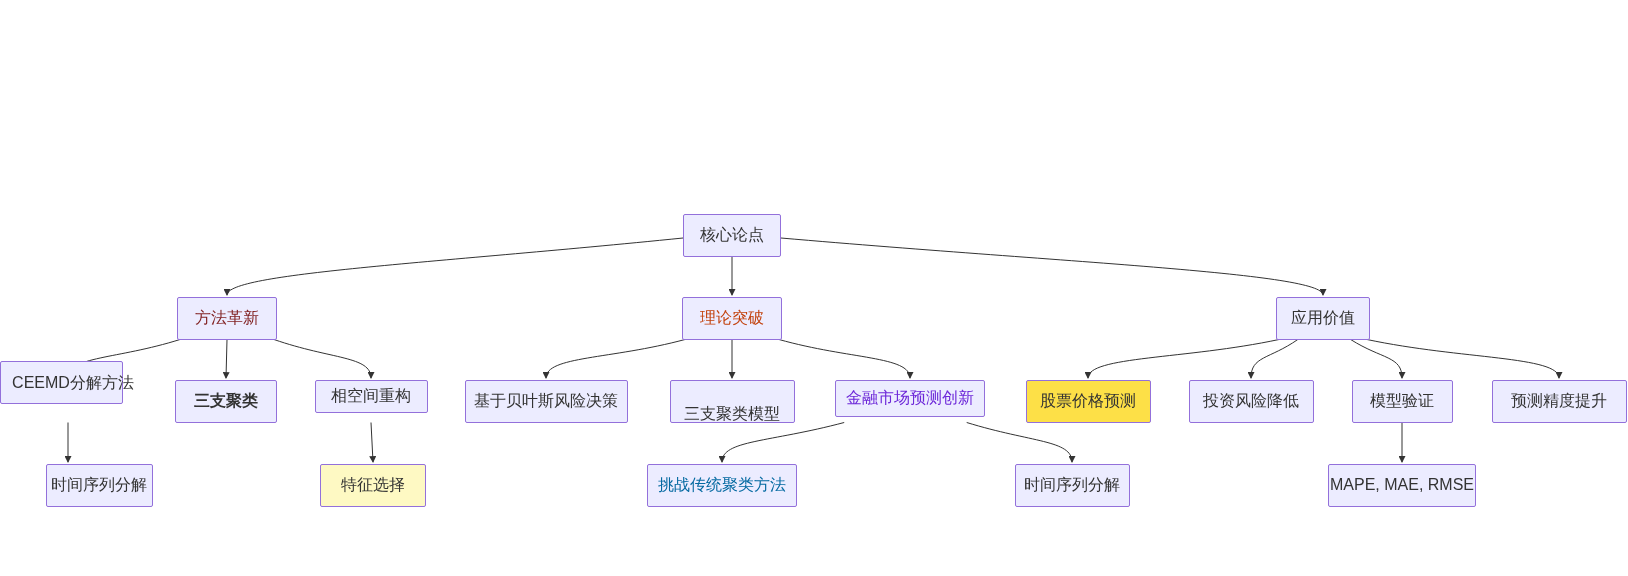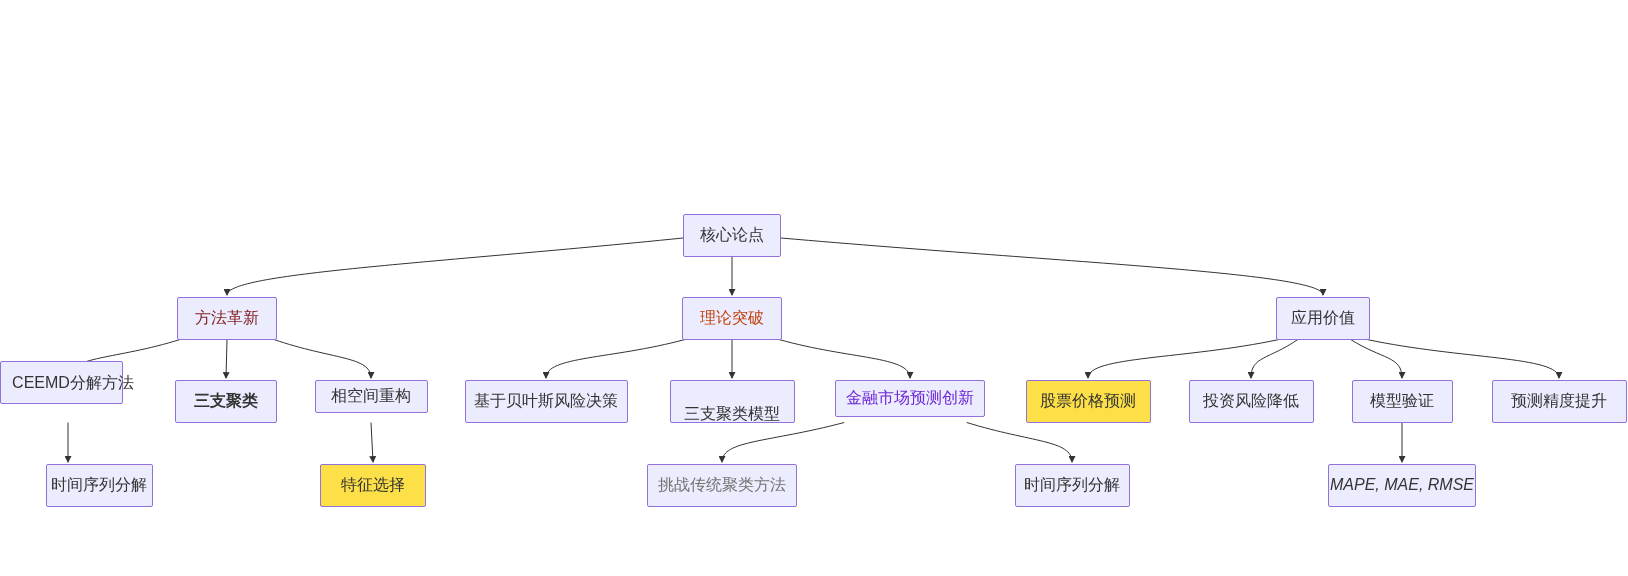--- a/index.html
+++ b/index.html
@@ -111,26 +111,26 @@
       </div>
       <div class="node" style="left: 1351.5px; top: 379.5px; width: 101px; height: 43px; background: rgb(236, 236, 255); border-color: rgb(147, 112, 219); color: rgb(51, 51, 51); font-family: Liberation Serif, serif;">
         <span>模型验证</span>
       </div>
       <div class="node" style="left: 1491.5px; top: 379.5px; width: 135px; height: 43px; background: rgb(236, 236, 255); border-color: rgb(147, 112, 219); color: rgb(51, 51, 51);">
         <span>预测精度提升</span>
       </div>
       <div class="node" style="left: 5.5px; top: 463.5px; width: 107px; height: 43px; background: rgb(236, 236, 255); border-color: rgb(147, 112, 219); color: rgb(51, 51, 51); margin-left: 40px;">
         <span>时间序列分解</span>
       </div>
-      <div class="node" style="left: 320px; top: 463.5px; width: 106px; height: 43px; background: #fde047; border-color: rgb(147, 112, 219); color: rgb(51, 51, 51);">
+      <div class="node" style="left: 320px; top: 463.5px; width: 106px; height: 43px; background: #fef9c3; border-color: rgb(147, 112, 219); color: rgb(51, 51, 51);">
         <span>特征选择</span>
       </div>
-      <div class="node" style="left: 647px; top: 463.5px; width: 150px; height: 43px; background: rgb(236, 236, 255); border-color: rgb(147, 112, 219); color: #737373;">
+      <div class="node" style="left: 647px; top: 463.5px; width: 150px; height: 43px; background: rgb(236, 236, 255); border-color: rgb(147, 112, 219); color: #0369a1;">
         <span>挑战传统聚类方法</span>
       </div>
       <div class="node" style="left: 1014.5px; top: 463.5px; width: 115px; height: 43px; background: rgb(236, 236, 255); border-color: rgb(147, 112, 219); color: rgb(51, 51, 51);">
         <span>时间序列分解</span>
       </div>
-      <div class="node" style="left: 1328px; top: 463.5px; width: 148px; height: 43px; background: rgb(236, 236, 255); border-color: rgb(147, 112, 219); color: rgb(51, 51, 51); font-style: italic;">
+      <div class="node" style="left: 1328px; top: 463.5px; width: 148px; height: 43px; background: rgb(236, 236, 255); border-color: rgb(147, 112, 219); color: rgb(51, 51, 51);">
         <span>MAPE, MAE, RMSE</span>
       </div>
     </div>
 </div>
 
 </body></html>

